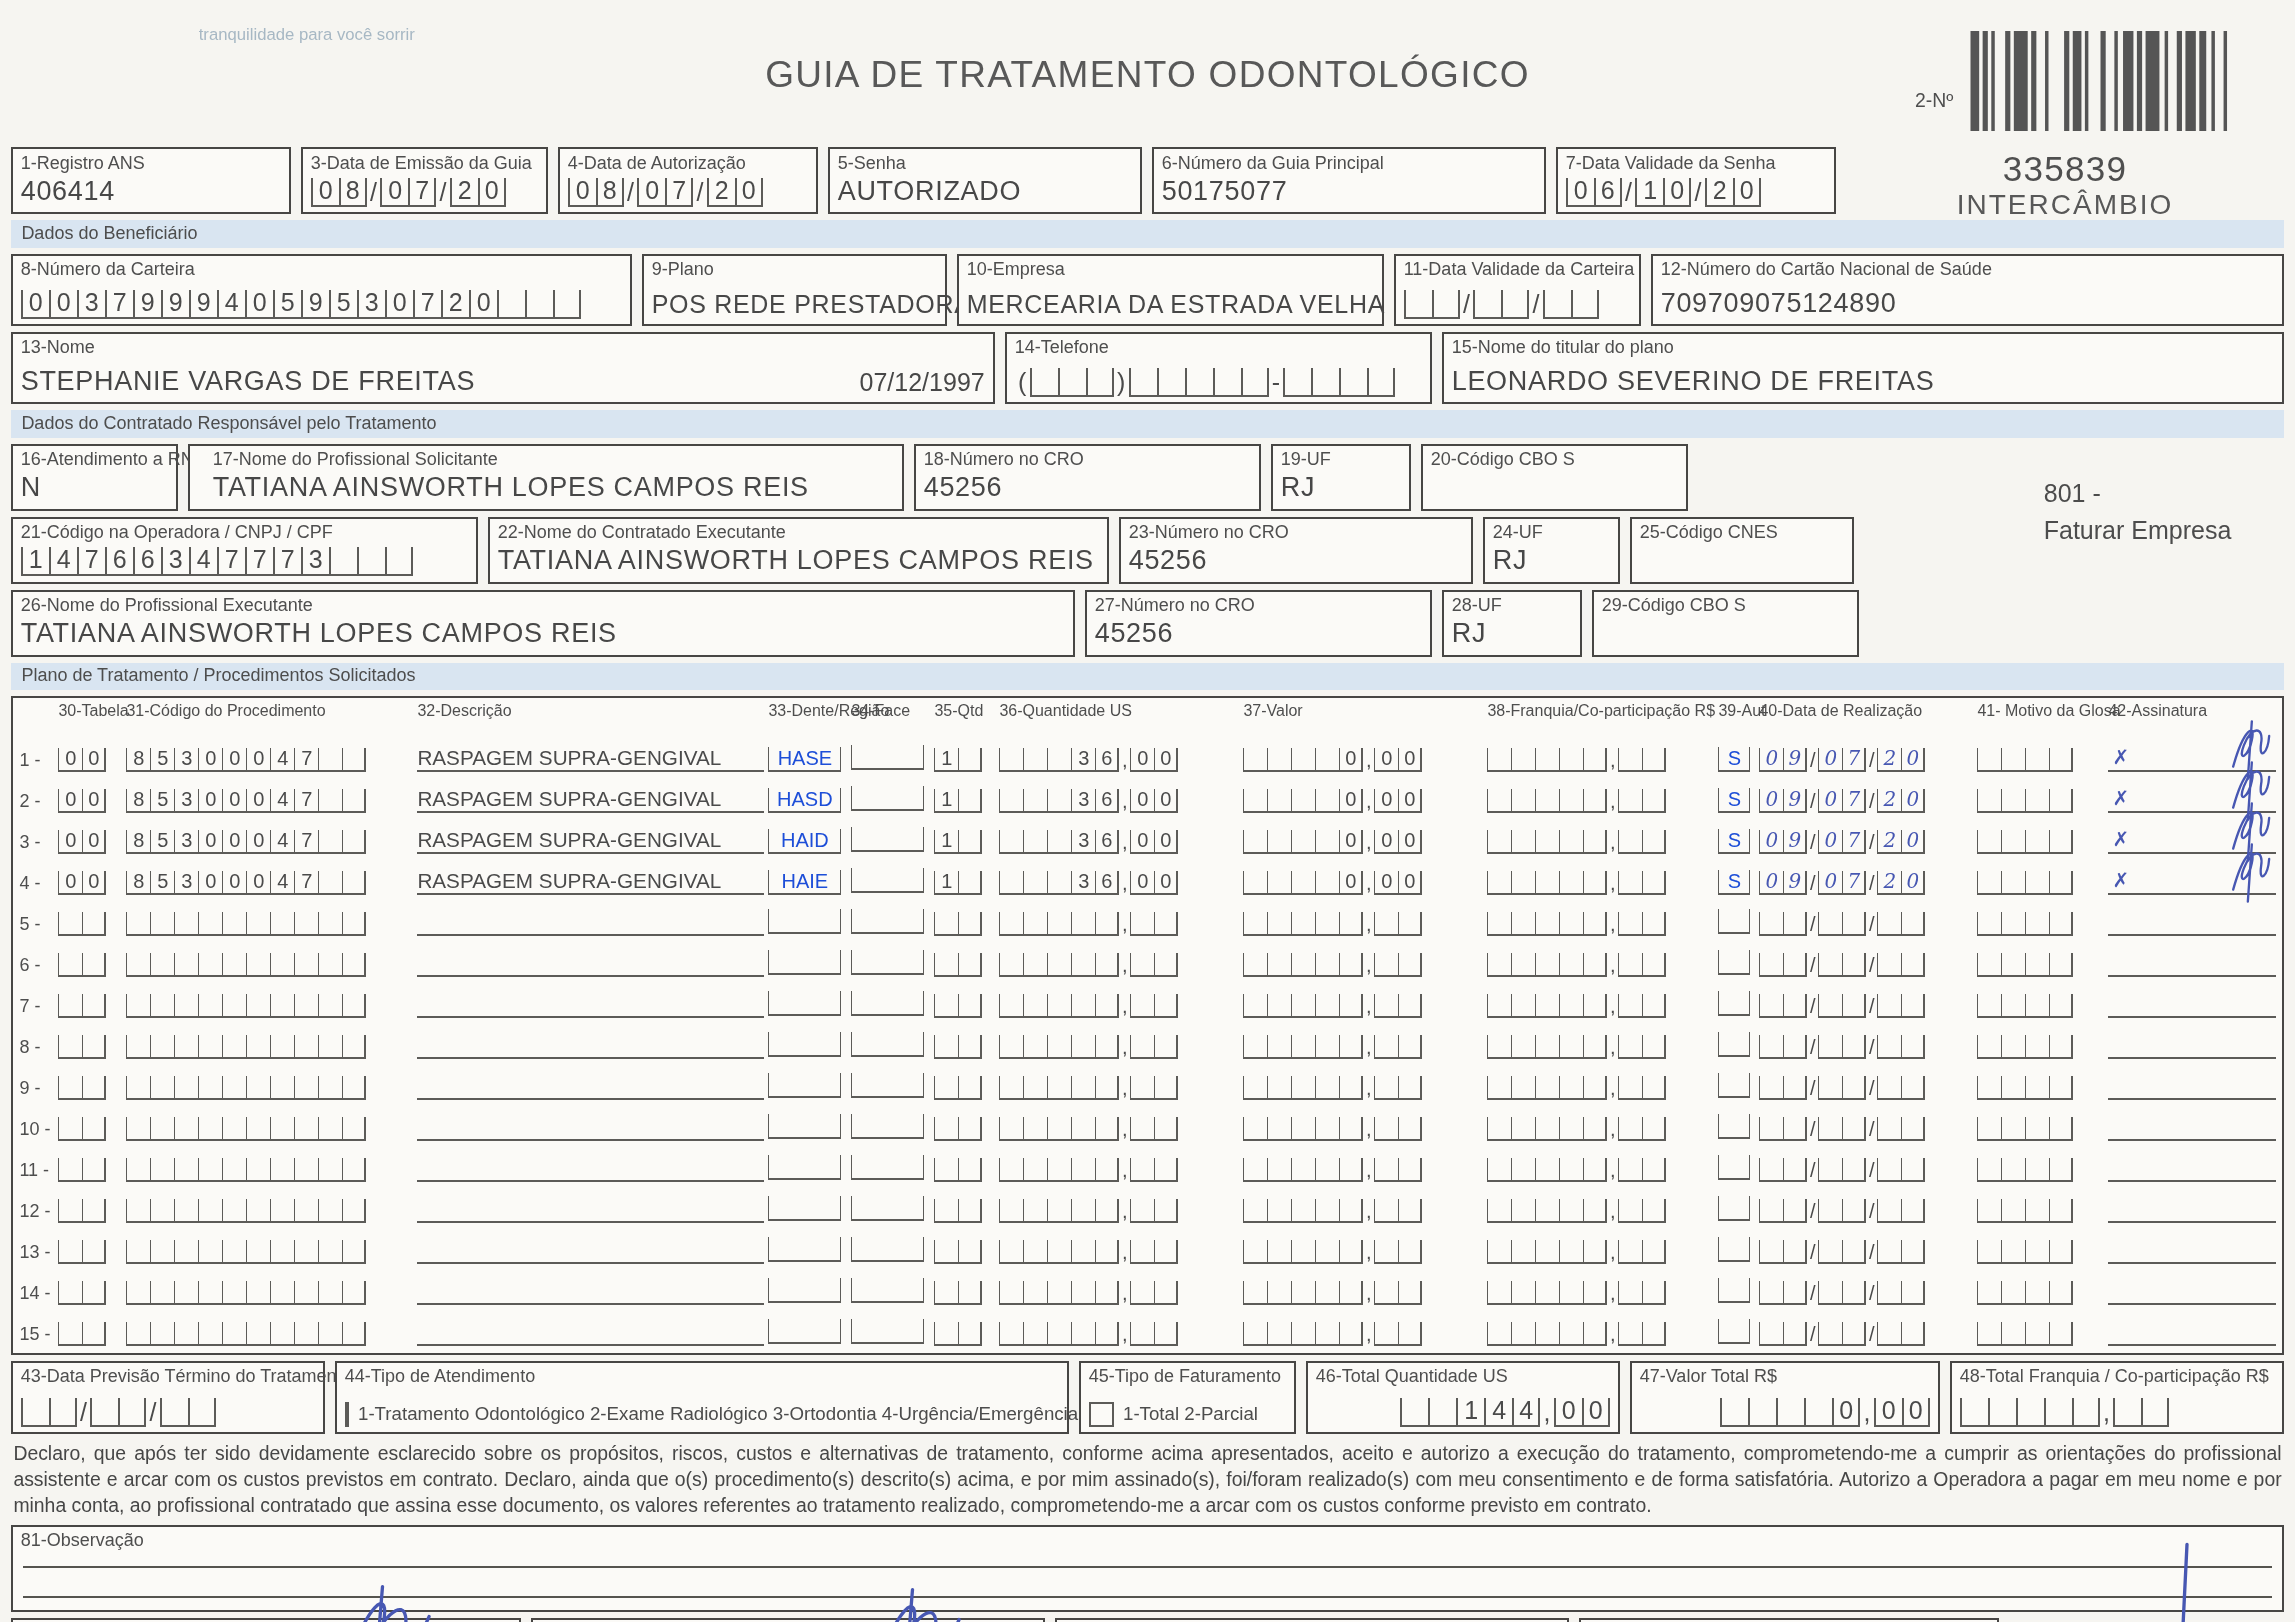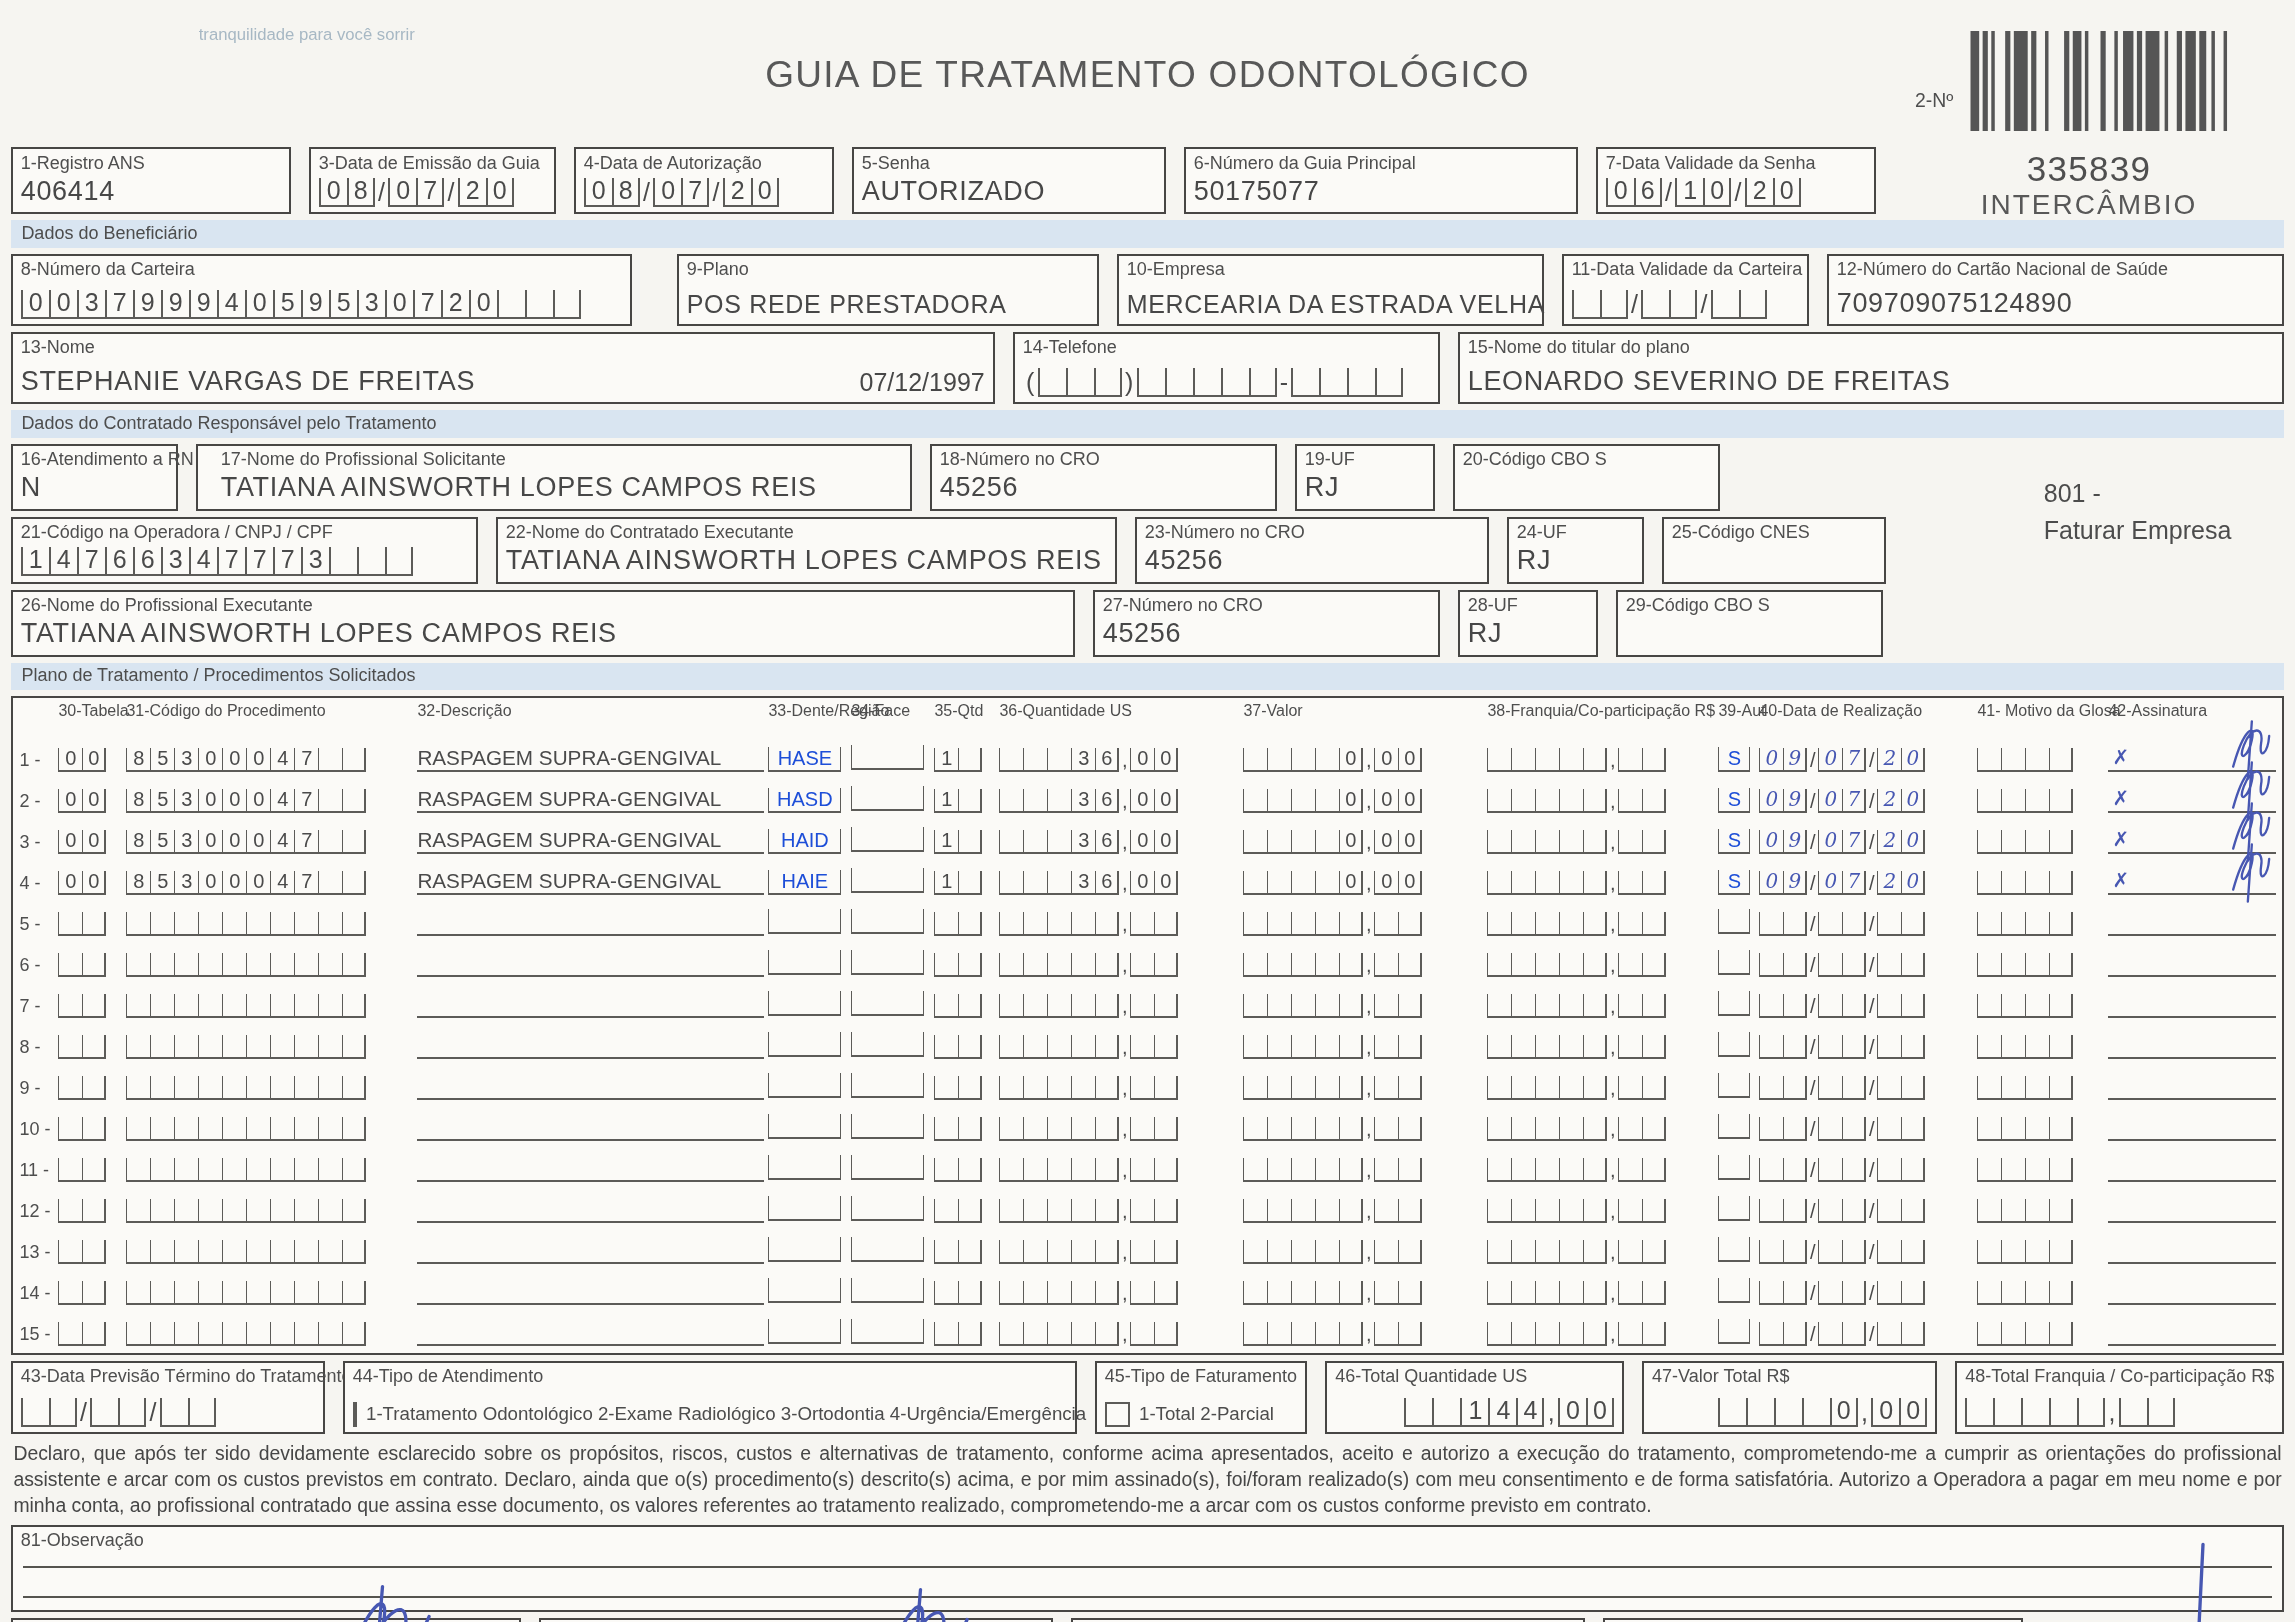--- a/index.html
+++ b/index.html
@@ -12,21 +12,21 @@
   .logo-line{font-family:"DejaVu Serif",serif;font-size:64px;line-height:1;}
   .logo-odonto{color:#b1c2ce;}
   .logo-life{color:#6f7880;}
   .logo-reg{font-size:20px;color:#8b959d;vertical-align:super;}
   .logo-tag{font-size:16.7px;color:#a7b8c4;margin:4px 0 0 153px;}
   .doc-title{position:absolute;left:50%;top:45px;transform:translateX(-50%);
     font-size:37px;letter-spacing:1.3px;color:#585858;white-space:nowrap;}
   .bc-wrap{position:absolute;right:8px;top:21.4px;display:flex;align-items:center;gap:16px;}
   .bc-label{font-size:19.4px;color:#4e4e4e;align-self:center;margin-top:40px;}
   
-  .row{display:flex;gap:18px;flex:0 0 auto;justify-content:flex-end;}
+  .row{display:flex;gap:10px;flex:0 0 auto;justify-content:flex-end;}
   .fbox{border:2.7px solid #474644;background:#fbfaf7;box-sizing:border-box;
     padding:3.3px 8px 5.3px;display:flex;flex-direction:column;justify-content:space-between;}
   .flabel{font-size:18px;color:#4e4e4e;white-space:nowrap;}
   .fvalue{font-size:27px;color:#474747;letter-spacing:0.7px;white-space:nowrap;}
   .fvalue.sm{font-size:25px;}
   .band{background:#d9e5f1;font-size:18px;color:#4d4d4d;padding:2.7px 10.7px 4px;flex:0 0 auto;}
   .grow{flex:1;}
   
   .comb{display:inline-flex;align-items:flex-end;}
   .cell{width:28px;height:29px;display:inline-flex;align-items:flex-end;justify-content:center;
@@ -200,21 +200,21 @@
           <span class="cell">3</span>
           <span class="cell">0</span>
           <span class="cell">7</span>
           <span class="cell">2</span>
           <span class="cell">0</span>
           <span class="cell"></span>
           <span class="cell"></span>
           <span class="cell last"></span>
         </span>
     </div>
-    <div class="fbox" style="width:422px;margin-left:27px;">
+    <div class="fbox" style="width:305px;">
       <span class="flabel">9-Plano</span>
       <span class="fvalue sm">POS REDE PRESTADORA</span>
     </div>
     <div class="fbox" style="width:427px;">
       <span class="flabel">10-Empresa</span>
       <span class="fvalue sm">MERCEARIA DA ESTRADA VELHA</span>
     </div>
     <div class="fbox" style="width:247px;">
       <span class="flabel">11-Data Validade da Carteira</span>
       <span class="comb">

